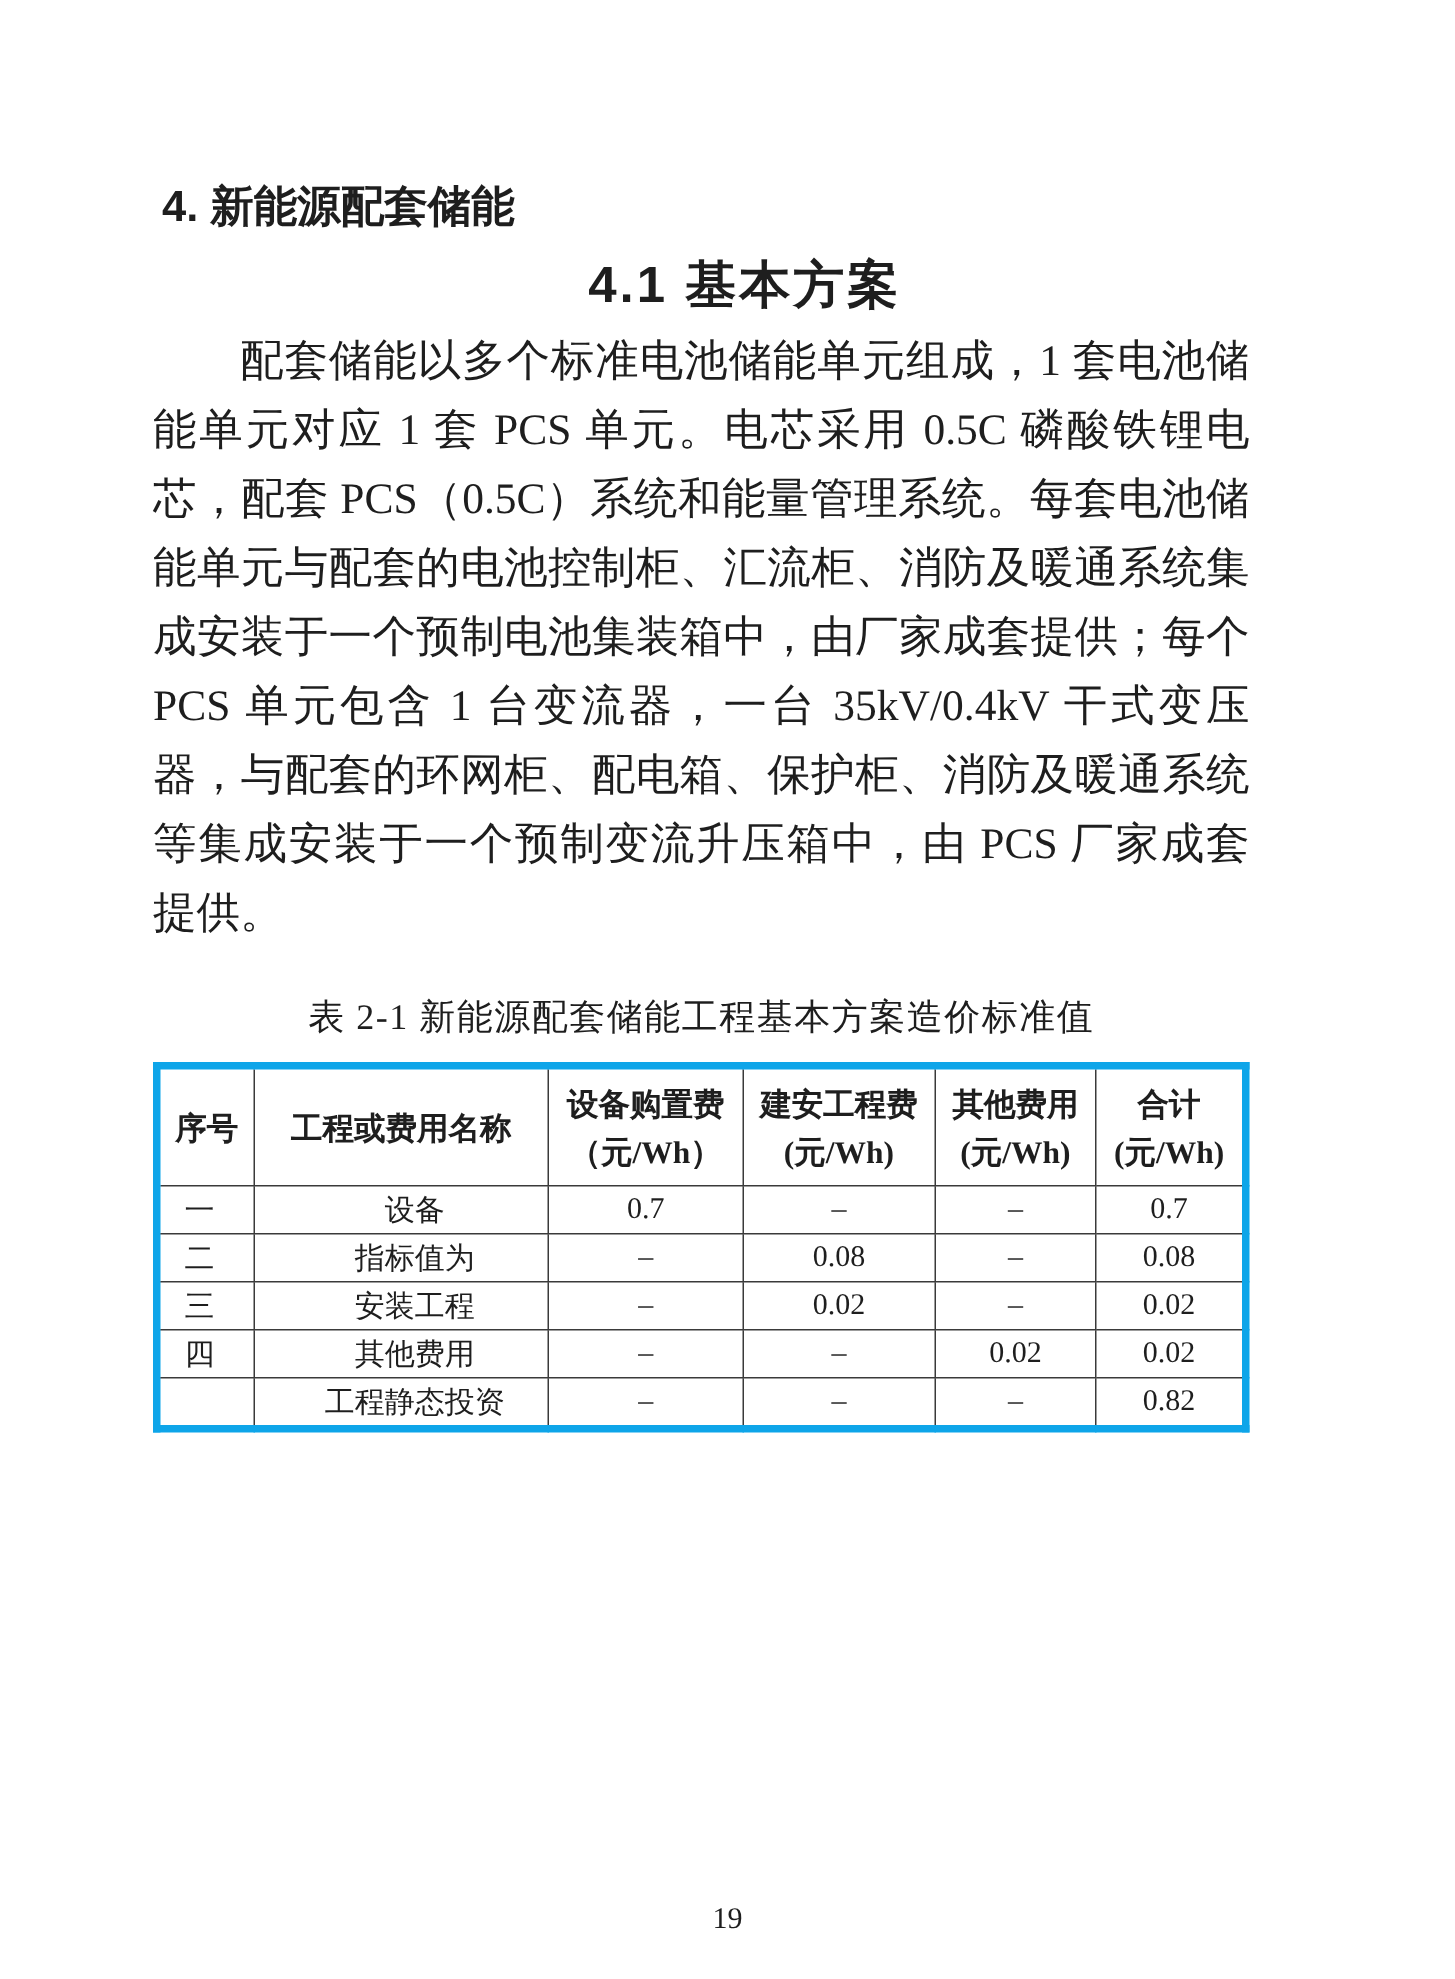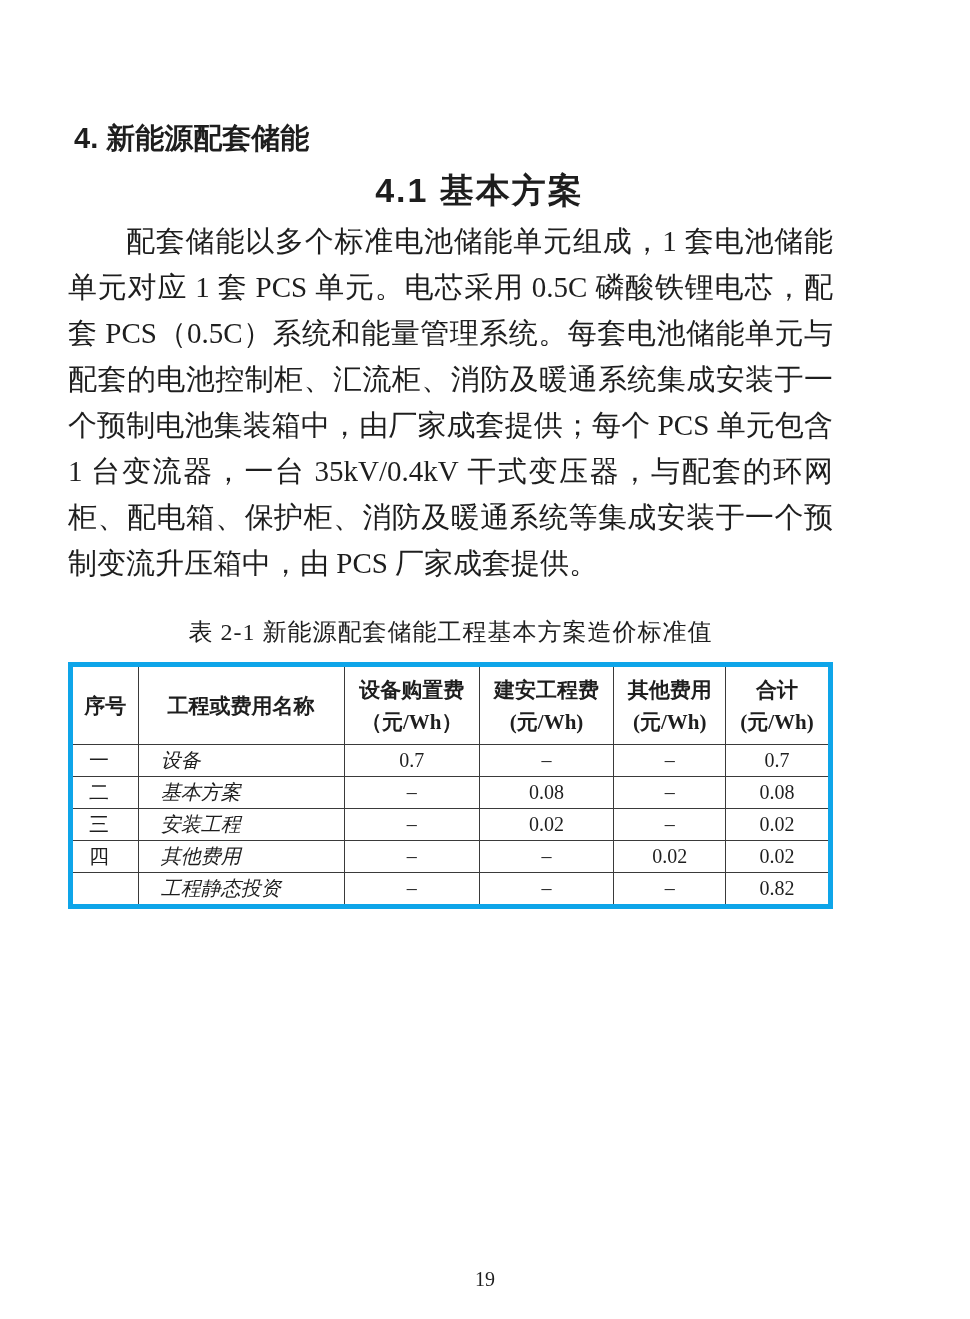--- a/index.html
+++ b/index.html
@@ -5,21 +5,21 @@
   html, body { margin: 0; padding: 0; background: #ffffff; }
   .page {
     position: relative;
     width: 970px;
     height: 1319px;
     margin: 0 auto;
     background: #ffffff;
     color: #1e1e1e;
     font-family: "Liberation Serif", "DejaVu Serif", serif;
     box-sizing: border-box;
-    padding: 118px 137px 0 68px;
+    padding: 118px 137px 0 102px;
     overflow: hidden;
   }
   .h1 {
     font-family: "Liberation Sans", "DejaVu Sans", sans-serif;
     font-weight: bold;
     font-size: 29px;
     line-height: 40px;
     margin: 0 0 10px 6px;
   }
   .h2 {
@@ -63,21 +63,21 @@
     height: 80px;
     line-height: 32px;
   }
   table.cost-table th .th-line { display: block; }
   table.cost-table td {
     font-size: 20px;
     height: 32px;
     text-align: center;
   }
   table.cost-table td.col-index { text-align: left; padding-left: 16px; }
-  table.cost-table td.col-name  { text-align: left; padding-left: 22px; font-style: italic; }
+  table.cost-table td.col-name  { text-align: center; padding-left: 22px; }
   .page-number {
     position: absolute;
     bottom: 28px;
     left: 0;
     width: 100%;
     text-align: center;
     font-size: 20px;
   }
 </style>
 </head>
@@ -135,21 +135,21 @@
       <tr>
         <td class="col-index">一</td>
         <td class="col-name">设备</td>
         <td>0.7</td>
         <td>–</td>
         <td>–</td>
         <td>0.7</td>
       </tr>
       <tr>
         <td class="col-index">二</td>
-        <td class="col-name">基本方案</td>
+        <td class="col-name">指标值为</td>
         <td>–</td>
         <td>0.08</td>
         <td>–</td>
         <td>0.08</td>
       </tr>
       <tr>
         <td class="col-index">三</td>
         <td class="col-name">安装工程</td>
         <td>–</td>
         <td>0.02</td>

